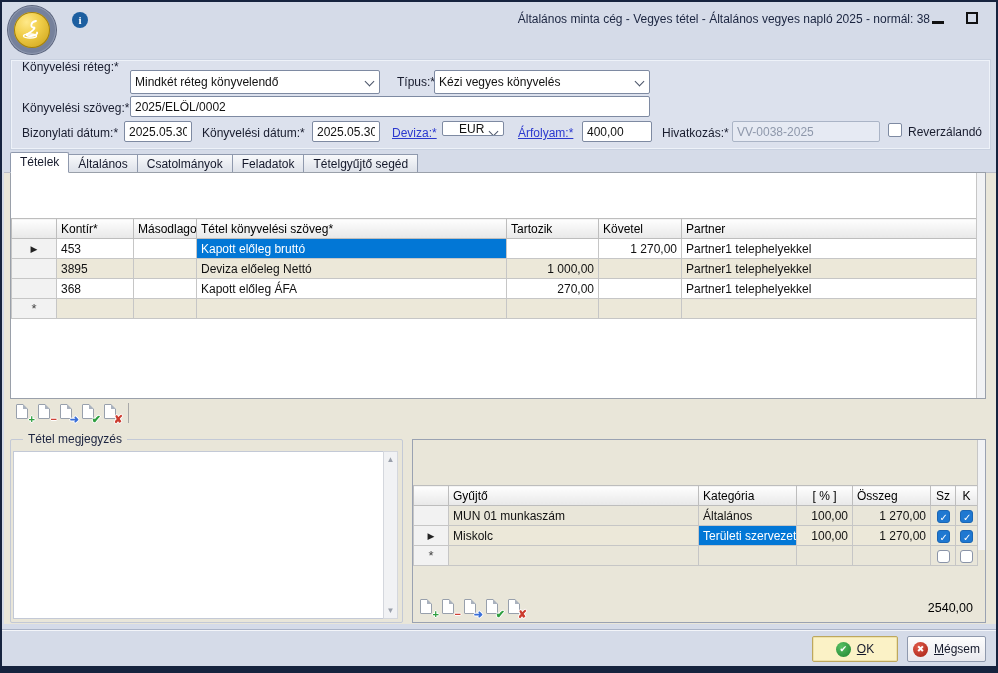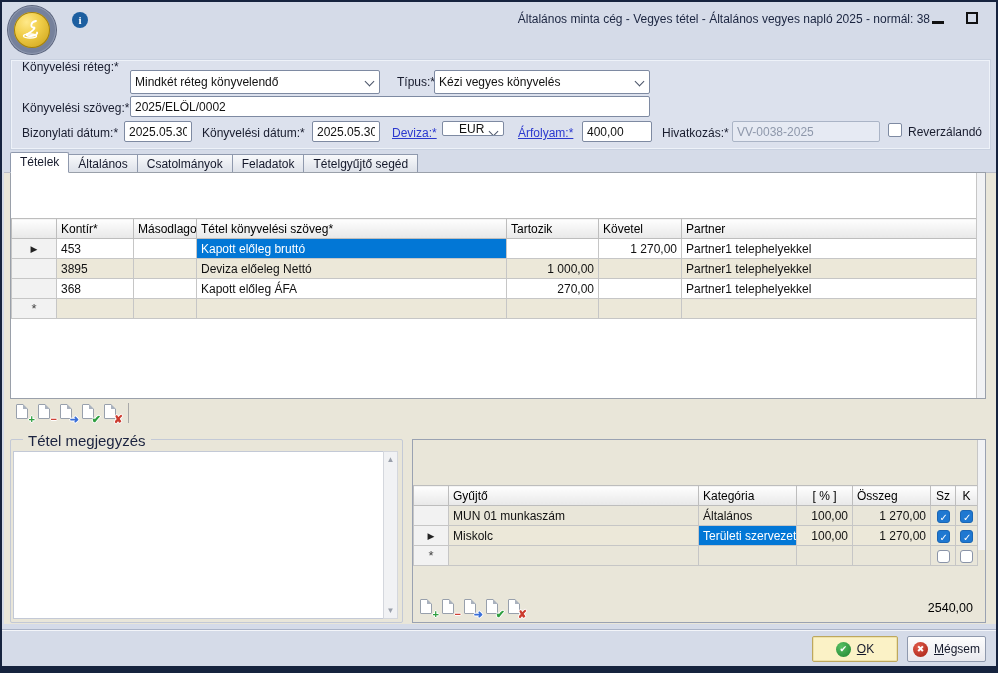--- a/index.html
+++ b/index.html
@@ -53,21 +53,21 @@
   
   .tool { position:absolute; width:20px; height:20px; cursor:pointer; }
   .doc { position:absolute; left:2px; top:1px; width:12px; height:15px; background:#fff; border:1px solid #98a0ac; border-radius:1px; }
   .doc::before { content:''; position:absolute; top:-1px; right:-1px; border-top:5px solid #e9e6d9; border-left:5px solid #aab2be; }
   .glyph { position:absolute; bottom:-2px; right:-1px; font-size:11px; font-weight:bold; line-height:1;
            text-shadow:-1px 0 #fff,1px 0 #fff,0 -1px #fff,0 1px #fff; }
   .g-green { color:#2f9e3f; } .g-red { color:#cc3b2e; } .g-blue { color:#3a6fd8; }
   .tsep { position:absolute; width:1px; height:20px; background:#a8a8a8; }
   
   .groupbox { position:absolute; left:8px; top:437px; width:393px; height:184px; border:1px solid #c3c9d6; border-radius:2px; }
-  .groupbox .gtitle { position:absolute; left:12px; top:-8px; background:#e9e6d9; padding:0 5px; font-size:15px; color:#1c2440; }
+  .groupbox .gtitle { position:absolute; left:12px; top:-8px; background:#e9e6d9; padding:0 5px; font-size:12px; color:#1c2440; }
   .notearea { position:absolute; left:2px; top:11px; width:372px; height:168px; background:#fff; border:1px solid #c3c9d6; }
   .sbar { position:absolute; right:-14px; top:11px; width:15px; height:168px; background:#f1f2f4; border:1px solid #d4d7dd; }
   .sbar .arr { position:absolute; left:0; width:13px; text-align:center; font-size:8px; color:#9aa0ab; }
   
   .collector { position:absolute; left:410px; top:437px; width:574px; height:184px; background:#e9e6d9; border:1px solid #9aa2b2; }
   .gridcb { display:inline-block; width:13px; height:13px; border:1px solid #8a94a8; border-radius:3px; background:#fff; vertical-align:middle; position:relative; }
   .gridcb.checked { background:#1f78d1; border-color:#1b66b4; }
   .gridcb.checked::after { content:'✓'; position:absolute; left:2px; top:0px; color:#fff; font-size:10px; line-height:13px; }
   .cbcell { text-align:center; padding:0; }
   .total { position:absolute; right:12px; top:161px; font-size:12.5px; color:#000; }

